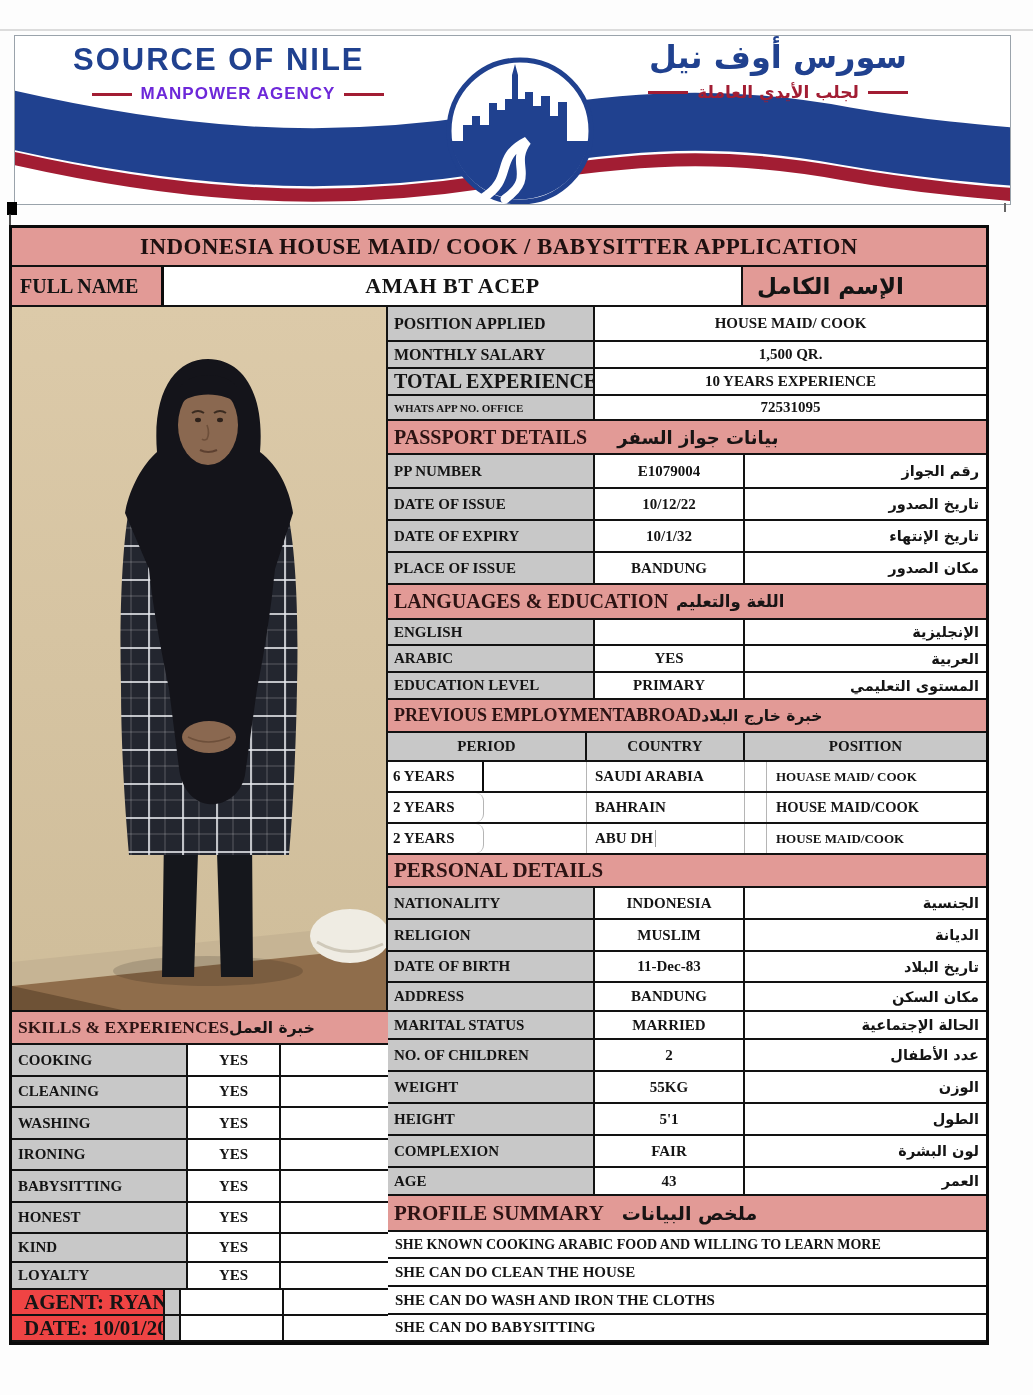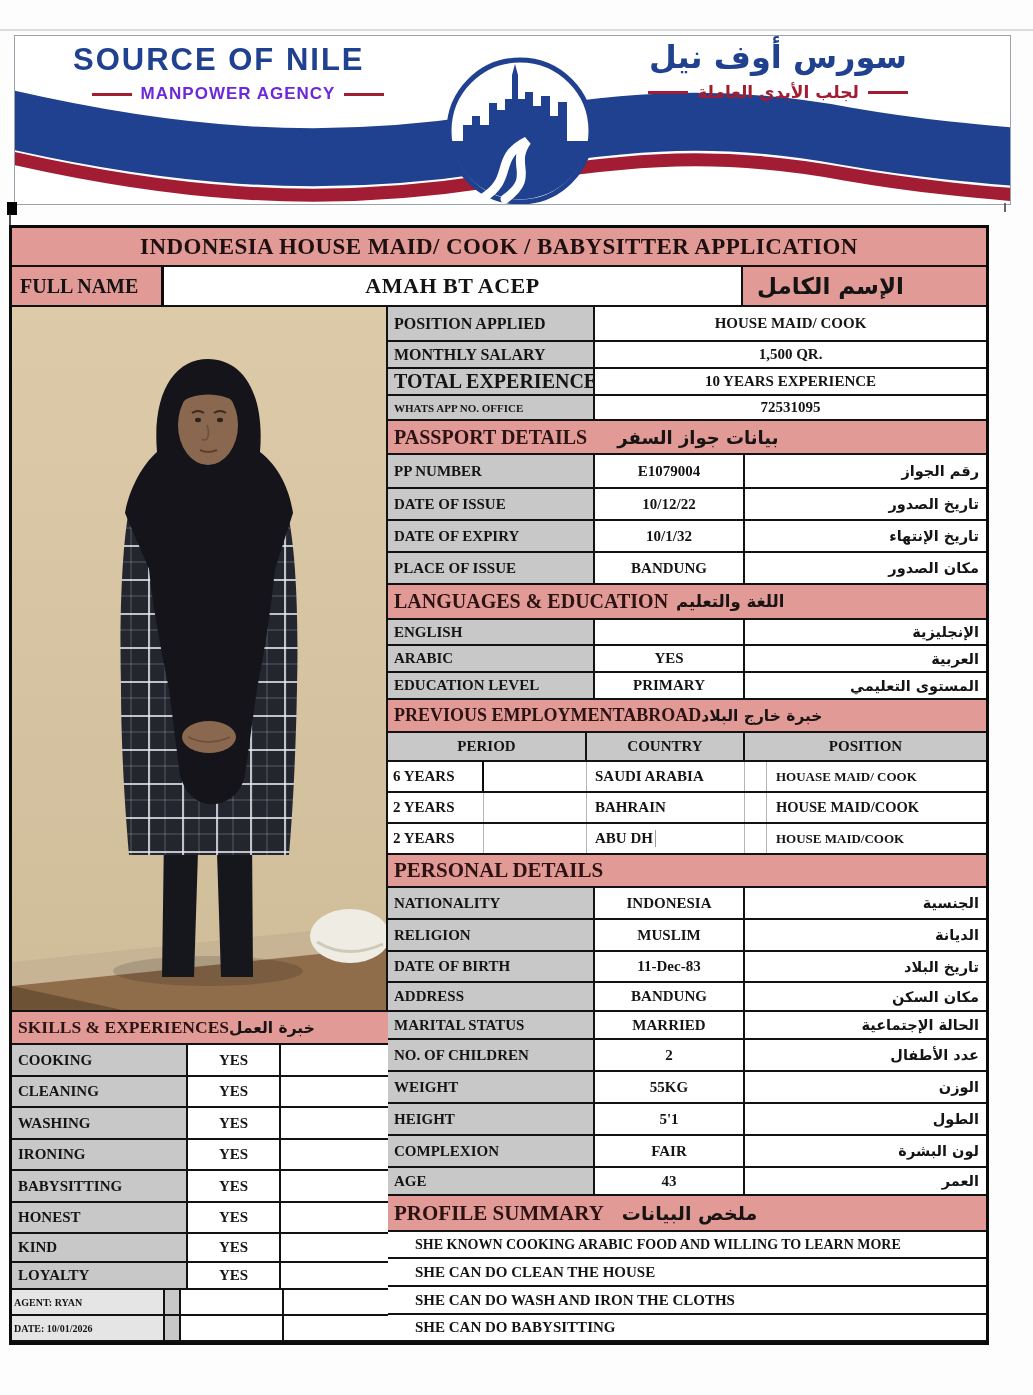--- a/index.html
+++ b/index.html
@@ -64,37 +64,37 @@
 
   .sec{background:#e29a96;display:flex;align-items:center;padding-left:6px;
        border-bottom:2px solid #121212;box-sizing:border-box;color:#2c1313;font-size:20px;}
   .sec .ar-part{font-family:"DejaVu Sans",sans-serif;font-size:16.5px;color:#181414;}
 
   
   .emp-h{width:199px;background:#c8c8c8;justify-content:center;font-size:15px;}
   .emp-h2{width:158px;background:#c8c8c8;justify-content:center;font-size:15px;}
   .emp-h3{flex:1;background:#c8c8c8;justify-content:center;font-size:15px;}
   .p-box{width:96px;padding-left:5px;font-size:15px;border-right:2.5px solid #0b0b0b;}
-  .p-sub{width:96px;padding-left:5px;font-size:15px;}
+  .p-sub{width:96px;padding-left:5px;font-size:15px;border-radius:8px;}
   .p-rest{width:103px;}
   .emp-country{width:158px;padding-left:8px;font-size:15px;}
   .emp-gap{width:22px;}
   .emp-pos{flex:1;padding-left:9px;font-size:13px;}
   .clip-inner{display:inline-block;border-right:1.5px solid #9a9a9a;padding-right:2px;}
 
   
   .lblL{width:176px;background:#c8c8c8;padding-left:6px;font-size:15px;}
   .valL{width:93px;justify-content:center;font-size:15px;}
   .emptyL{flex:1;border-right:none;}
-  .ag-lbl{width:153px;background:#e5e5e5;padding-left:2px;font-size:10px;}
+  .ag-lbl{width:153px;background:#ef4444;padding-left:12px;font-size:21px;}
   .ag-sub{width:16px;background:#c8c8c8;}
   .ag-c1{width:103px;}
   .ag-c2{flex:1;border-right:none;}
 
-  .sumline{flex:1;padding-left:7px;font-size:15px;border-right:none;margin-left:20px;}
+  .sumline{flex:1;padding-left:7px;font-size:15px;border-right:none;}
 </style>
 </head>
 <body>
 
 <div class="page">
   <div class="topline"></div>
 
   <div class="banner">
     <svg width="995" height="168" viewBox="0 0 995 168">
       <path d="M-20,118 C150,158 300,172 470,146 C620,120 710,116 830,138 C905,151 965,156 1015,160" stroke="#a21d33" stroke-width="13" fill="none"></path>

